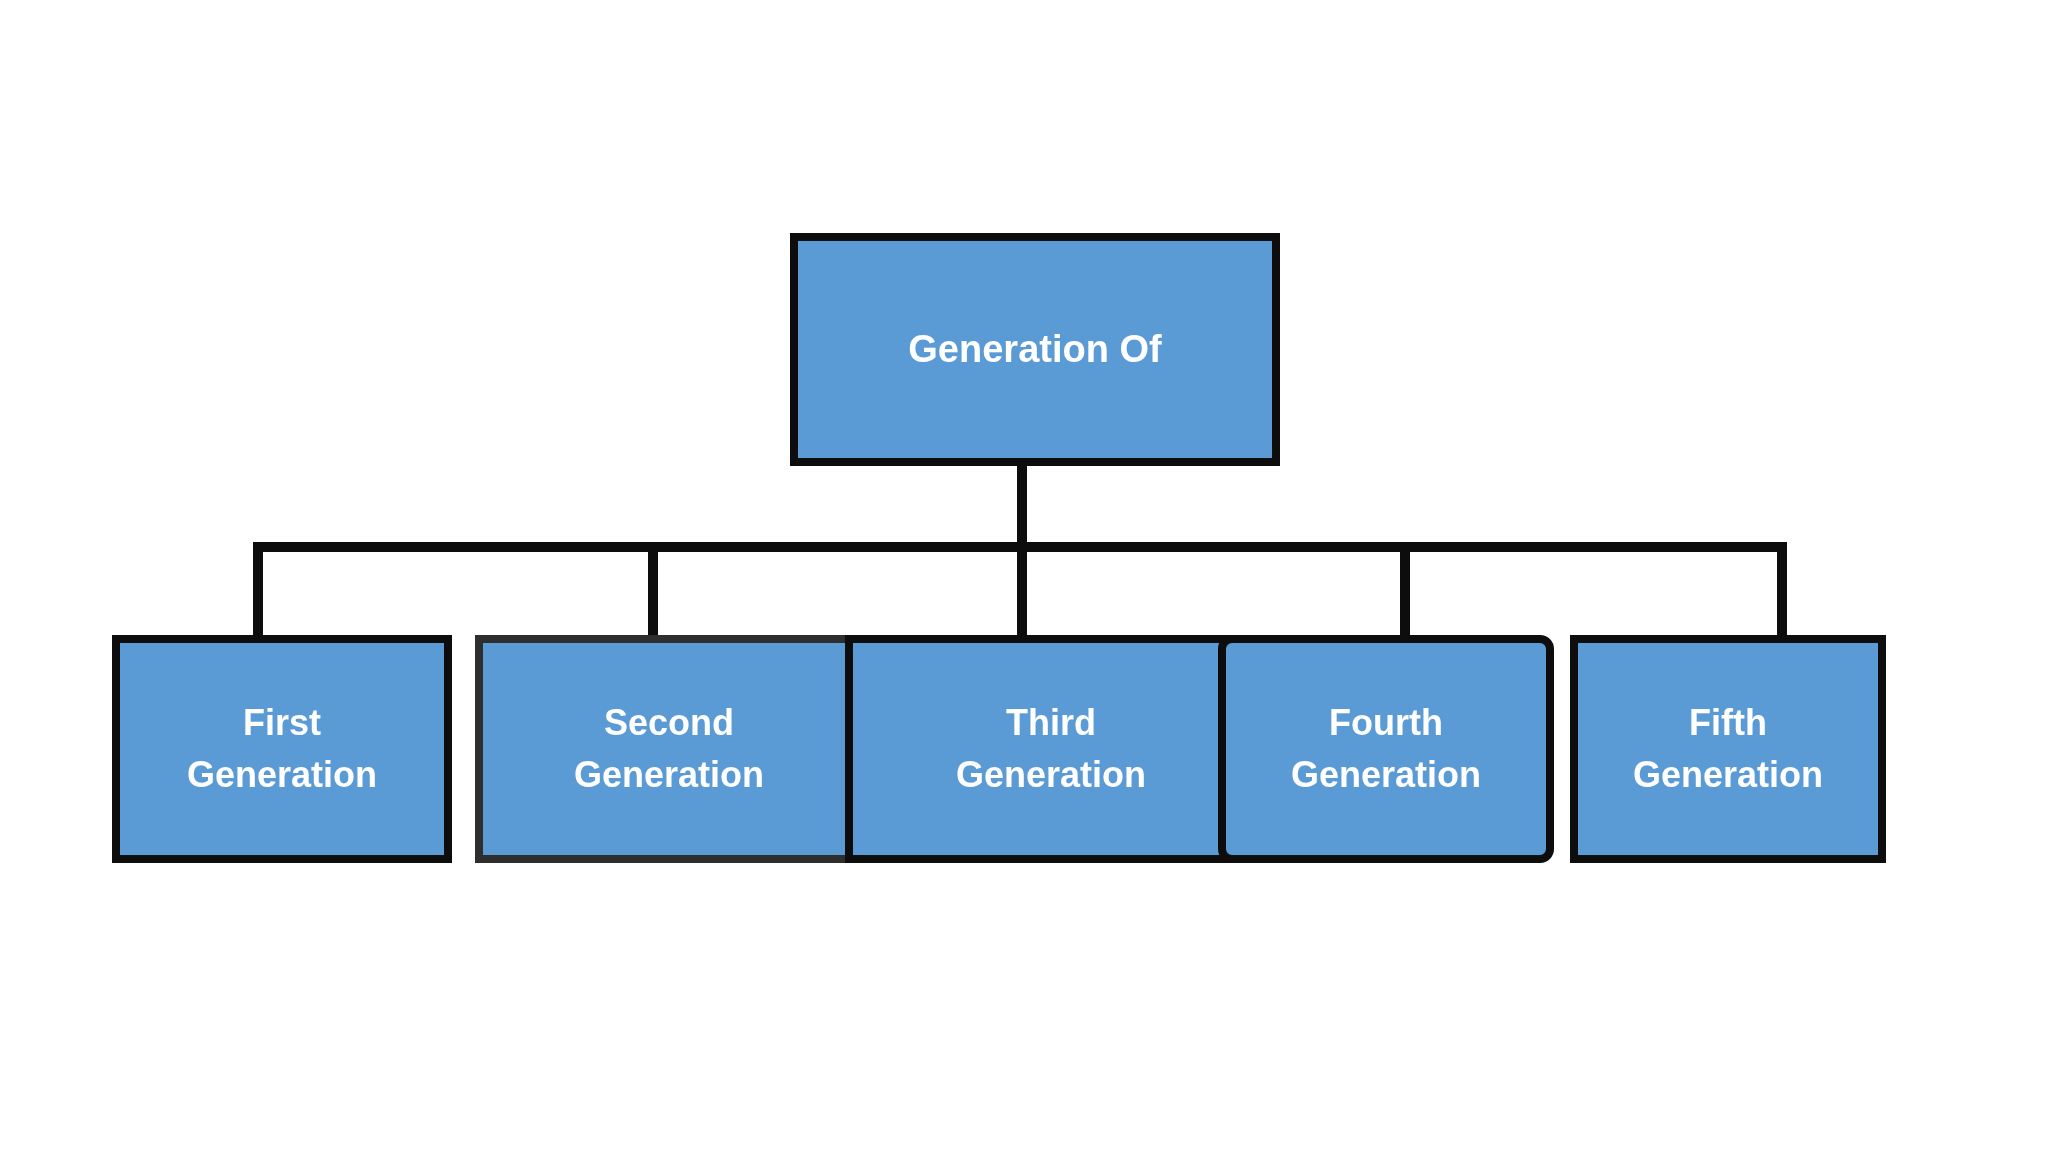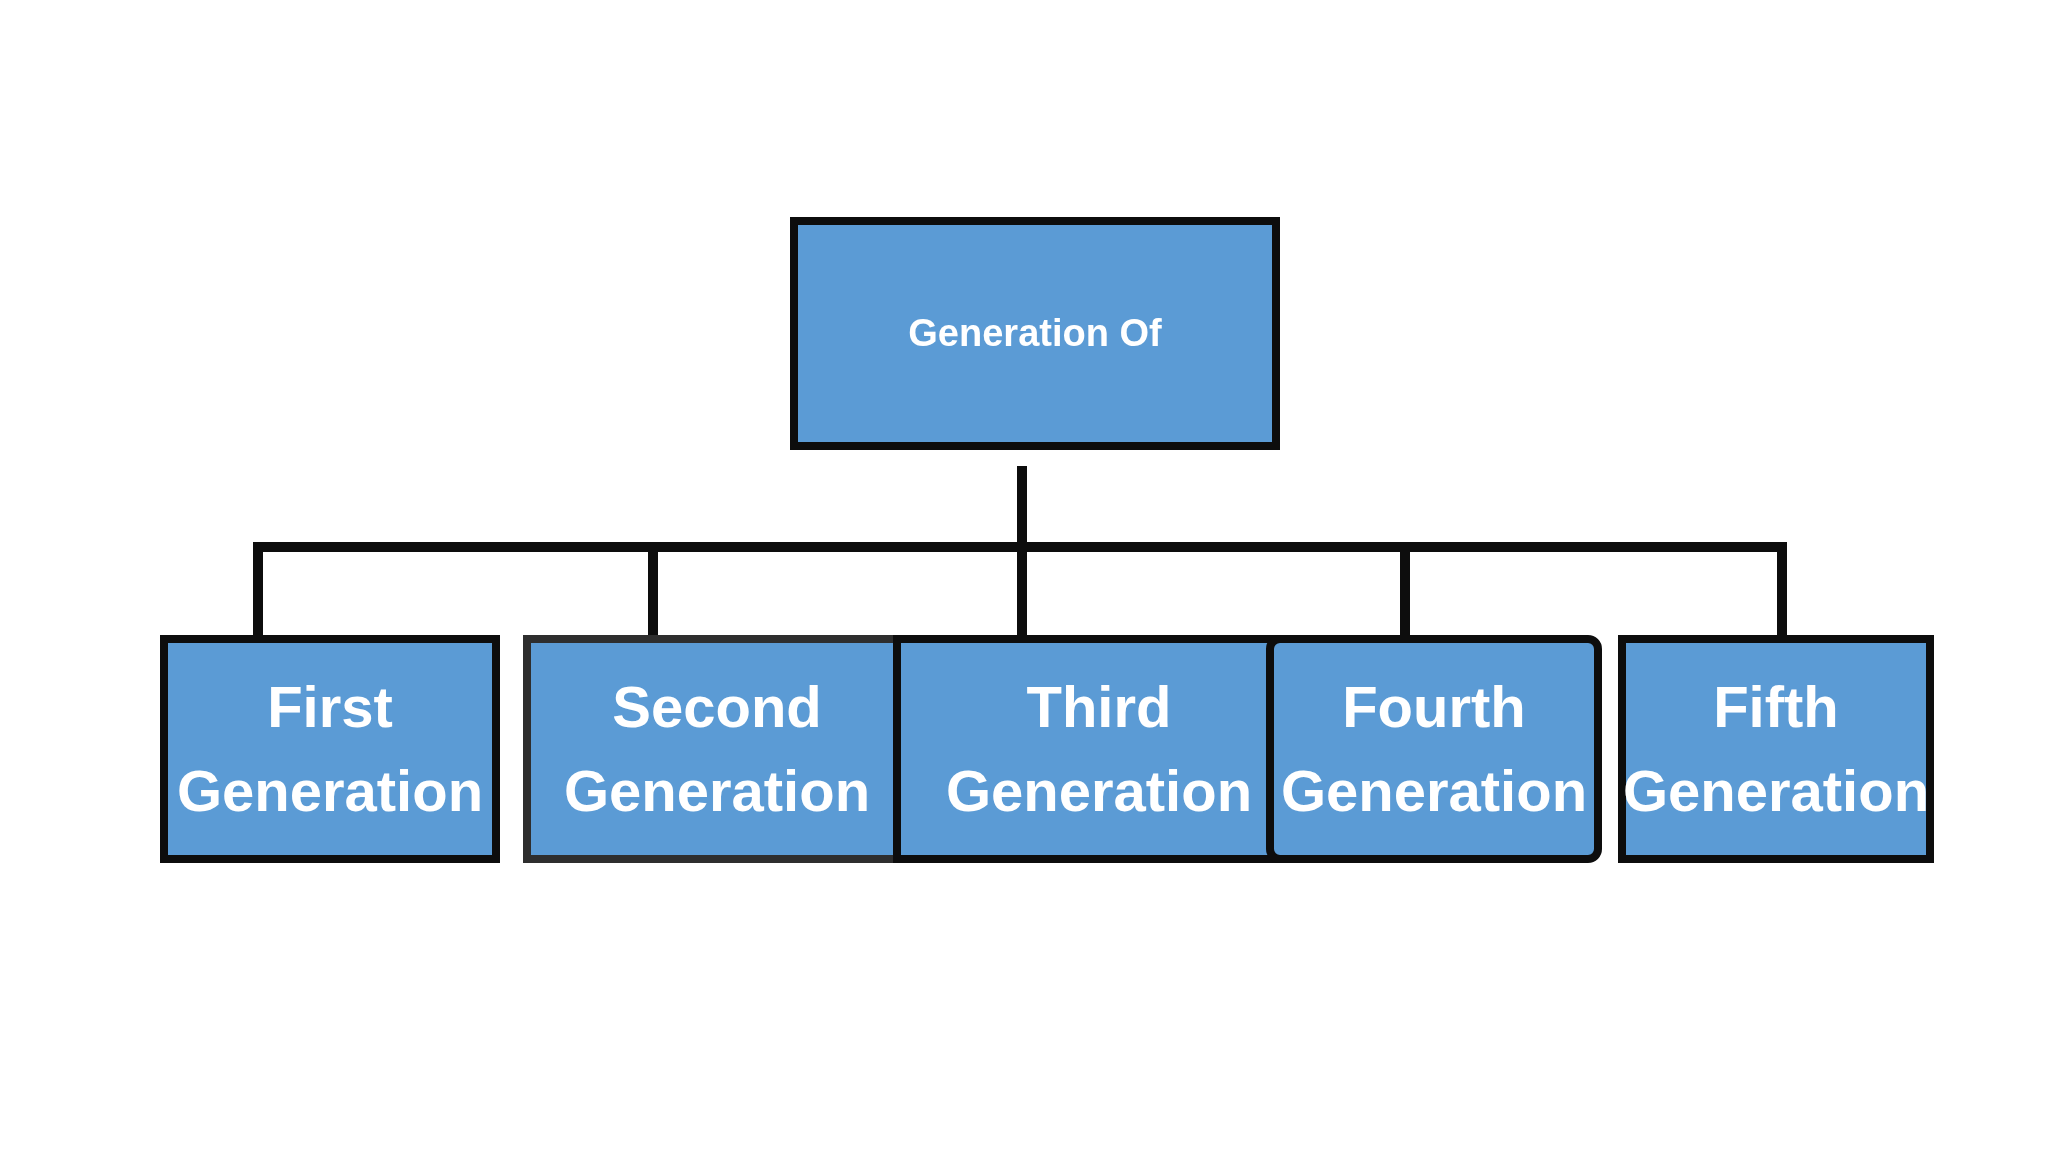--- a/index.html
+++ b/index.html
@@ -23,26 +23,26 @@
     display: flex;
     flex-direction: column;
     align-items: center;
     justify-content: center;
     text-align: center;
     color: var(--text, #ffffff);
     font-weight: bold;
   }
   .node .line { display: block; }
   .root-node {
-    left: 790px; top: 217px; width: 490px; height: 233px;
+    left: 790px; top: 233px; width: 490px; height: 233px;
     font-size: 38px; line-height: 1.42; gap: 37px;
   }
   .child-node {
     top: 635px; height: 228px;
-    font-size: 58px; line-height: 1.45; margin-left: 48px;
+    font-size: 36px; line-height: 1.45;
   }
   .node-first  { left: 112px;  width: 340px; }
   .node-second { left: 475px;  width: 388px; border-color: #2e2e2e; }
   .node-third  { left: 845px;  width: 412px; }
   .node-fourth { left: 1218px; width: 336px; border-radius: 14px; }
   .node-fifth  { left: 1570px; width: 316px; }
   .connector {
     position: absolute;
     background: var(--connector, #0d0d0d);
   }

